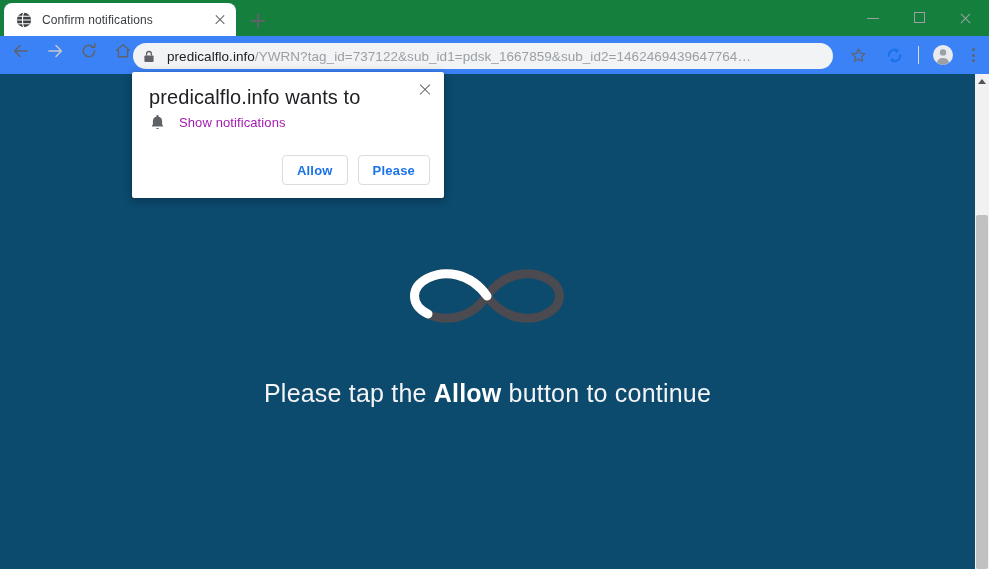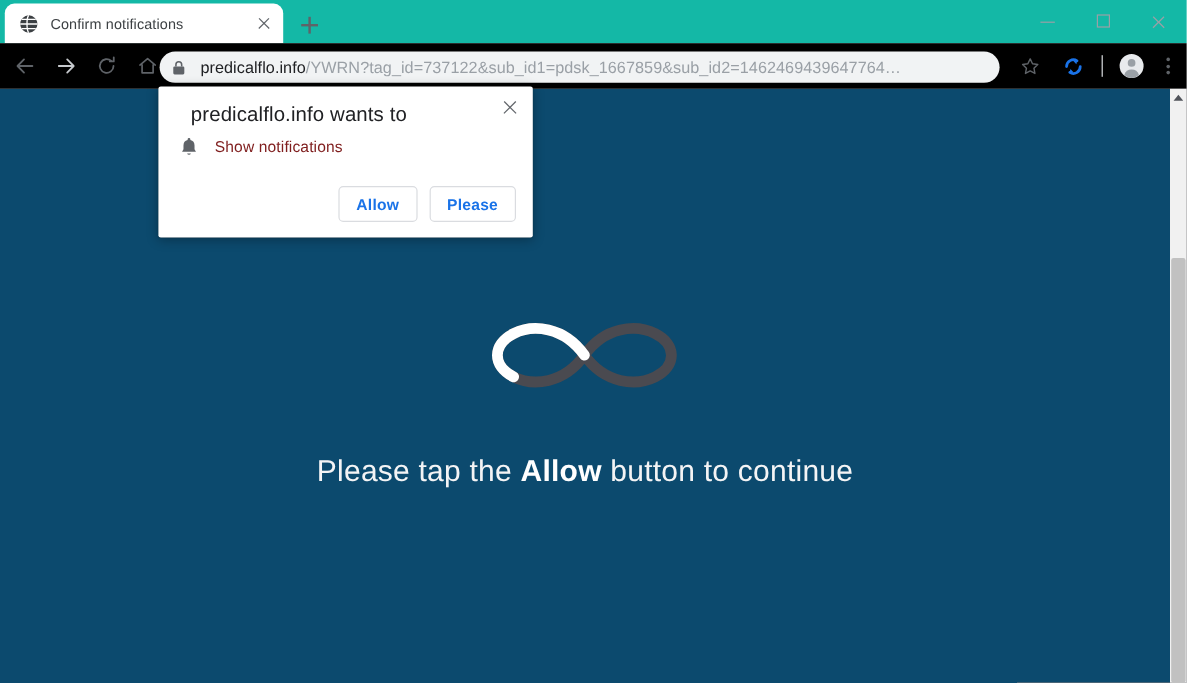--- a/index.html
+++ b/index.html
@@ -20,21 +20,21 @@
     height: 569px;
     background: #ffffff;
     overflow: hidden;
   }
 
   
   .tabstrip {
     position: absolute;
     left: 0; top: 0;
     width: 989px; height: 36px;
-    background: #14b8a6;
+    background: #15803d;
   }
   .tab {
     position: absolute;
     left: 4px; top: 3px;
     width: 232px; height: 33px;
     background: #ffffff;
     border-radius: 8px 8px 0 0;
     display: flex;
     align-items: center;
     padding: 0 8px 0 12px;
@@ -120,23 +120,22 @@
     background: #9aa0a6;
   }
   .wc-close::before { transform: rotate(45deg); }
   .wc-close::after  { transform: rotate(-45deg); }
 
   
   .toolbar {
     position: absolute;
     left: 0; top: 36px;
     width: 989px; height: 38px;
-    background: #000000;
-    display: flex;
-    align-items: center;
+    background: #3b82f6;
+    display: flex;
   }
   .nav-btn {
     width: 30px; height: 30px;
     margin-left: 4px;
     display: flex;
     align-items: center;
     justify-content: center;
     border-radius: 50%;
   }
   .nav-btn:first-child { margin-left: 6px; }
@@ -284,35 +283,35 @@
     content: "";
     position: absolute;
     left: 2px; top: 8.4px;
     width: 14px; height: 1.3px;
     background: #5f6368;
   }
   .perm-close::before { transform: rotate(45deg); }
   .perm-close::after  { transform: rotate(-45deg); }
   .perm-title {
     position: absolute;
-    left: 27px; top: 14px;
-    font-size: 17px;
+    left: 17px; top: 14px;
+    font-size: 20px;
     color: #202124;
     letter-spacing: .1px;
   }
   .perm-row {
     position: absolute;
     left: 18px; top: 42px;
     display: flex;
     align-items: center;
   }
   .perm-row .bell { margin-right: 14px; display: block; }
   .perm-row-label {
     font-size: 13px;
-    color: #7f1d1d;
+    color: #a21caf;
     letter-spacing: .1px;
   }
   .perm-actions {
     position: absolute;
     right: 14px; bottom: 13px;
     display: flex;
   }
   .perm-btn {
     min-width: 62px;
     height: 30px;

